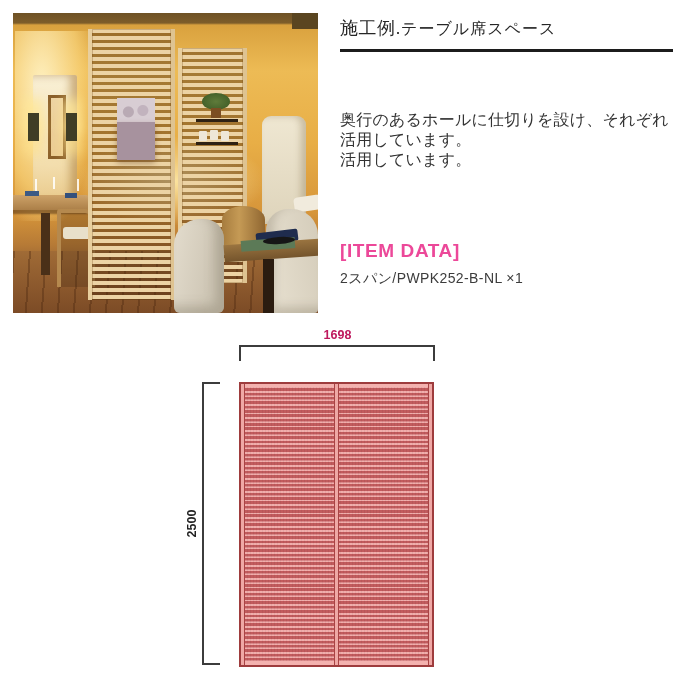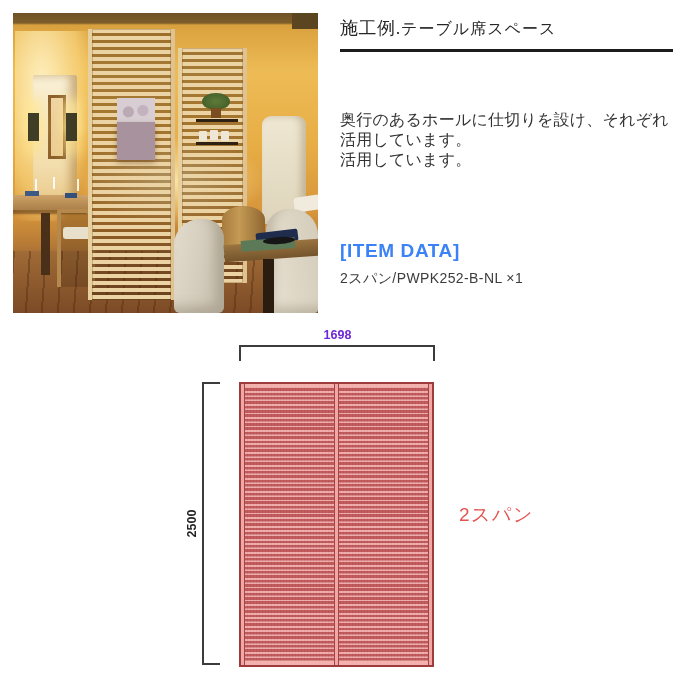--- a/index.html
+++ b/index.html
@@ -67,25 +67,25 @@
   .ph-napkin-navy { left:243px; top:218px; width:42px; height:12px; background:#1f2c4e; border-radius:2px; transform:rotate(-7deg); }
   .ph-table-leg-r { left:250px; top:246px; width:11px; height:54px; background:#2b1c10; }
 
   
   .title-row { left:340px; top:16px; width:336px; display:flex; align-items:baseline; color:#262626; white-space:nowrap; }
   .title-prefix { font-size:18px; letter-spacing:.5px; }
   .title-main { font-size:16px; letter-spacing:1px; }
   .title-rule { left:340px; top:49px; width:333px; height:3px; background:#1c1c1c; }
   .subtitle { left:340px; top:58px; font-size:19px; font-weight:bold; line-height:23px; color:#2e2e2e; letter-spacing:.8px; }
   .bodytext { left:340px; top:110px; font-size:16px; line-height:20px; color:#333333; letter-spacing:.2px; }
-  .item-heading { left:340px; top:240px; font-size:19px; font-weight:bold; color:#3b82f6; letter-spacing:.6px; }
+  .item-heading { left:340px; top:240px; font-size:19px; font-weight:bold; color:#ec4899; letter-spacing:.6px; }
   .item-value { left:340px; top:270px; font-size:14px; color:#3c3c3c; letter-spacing:.4px; }
 
   
-  .dim-w-label { left:240px; top:328px; width:195px; text-align:center; font-size:12.5px; font-weight:bold; color:#6d28d9; }
+  .dim-w-label { left:240px; top:328px; width:195px; text-align:center; font-size:12.5px; font-weight:bold; color:#be185d; }
   .dim-w-line { left:239px; top:345px; width:196px; height:2px; background:#3c3c3c; }
   .dim-w-tick { top:345px; width:2px; height:16px; background:#3c3c3c; }
   .dim-w-tick.l { left:239px; } .dim-w-tick.r { left:433px; }
   .dim-h-line { left:202px; top:382px; width:2px; height:283px; background:#3c3c3c; }
   .dim-h-tick { left:202px; width:18px; height:2px; background:#3c3c3c; }
   .dim-h-tick.t { top:382px; } .dim-h-tick.b { top:663px; }
   .dim-h-label { left:169px; top:516px; width:46px; height:15px; text-align:center;
     font-size:12.5px; font-weight:bold; color:#222; transform:rotate(-90deg); }
   .dg-panel { left:239px; top:382px; width:195px; height:285px; border:2px solid #9e3c3d;
     background:repeating-linear-gradient(90deg, rgba(0,0,0,.05) 0 1px, rgba(0,0,0,0) 1px 3px),
@@ -172,15 +172,14 @@
   <div class="abs dim-h-label">2500</div>
 
   <div class="abs dg-panel">
     <div class="dg-rail-top"></div>
     <div class="dg-rail-bottom"></div>
     <div class="dg-stile left"></div>
     <div class="dg-stile right"></div>
     <div class="dg-mullion"></div>
   </div>
 
-  <div class="abs span-label">2スパン</div>
 
 </div>
 
 </body></html>

